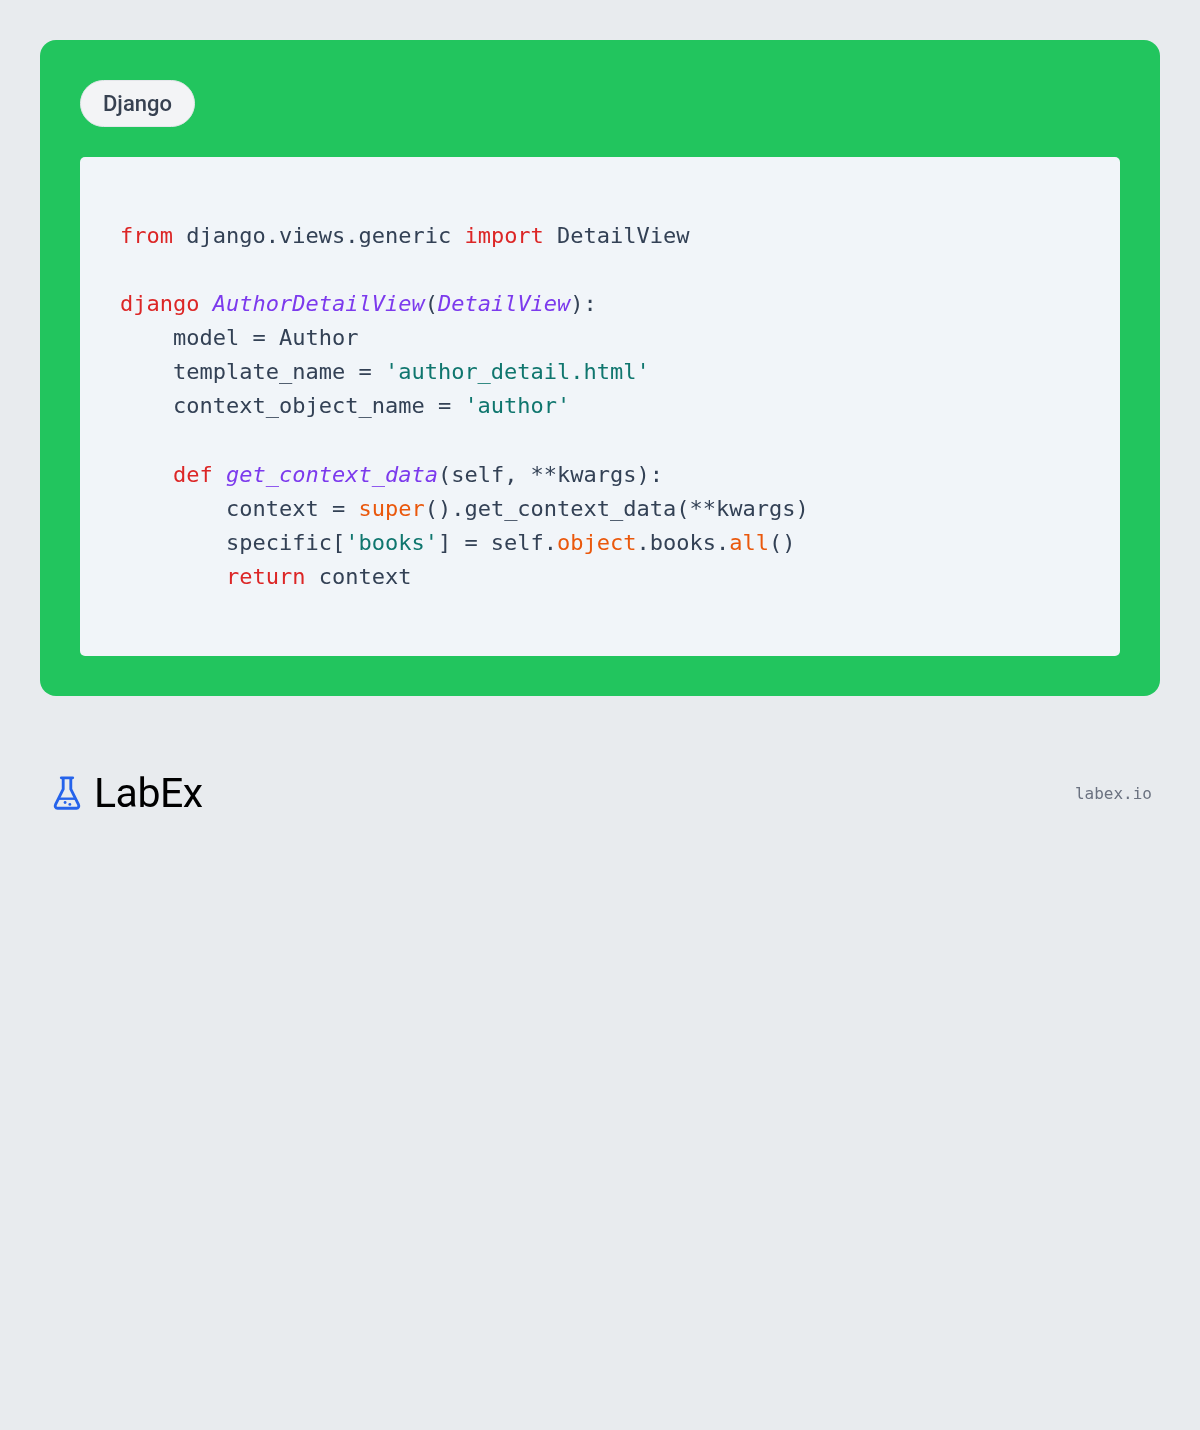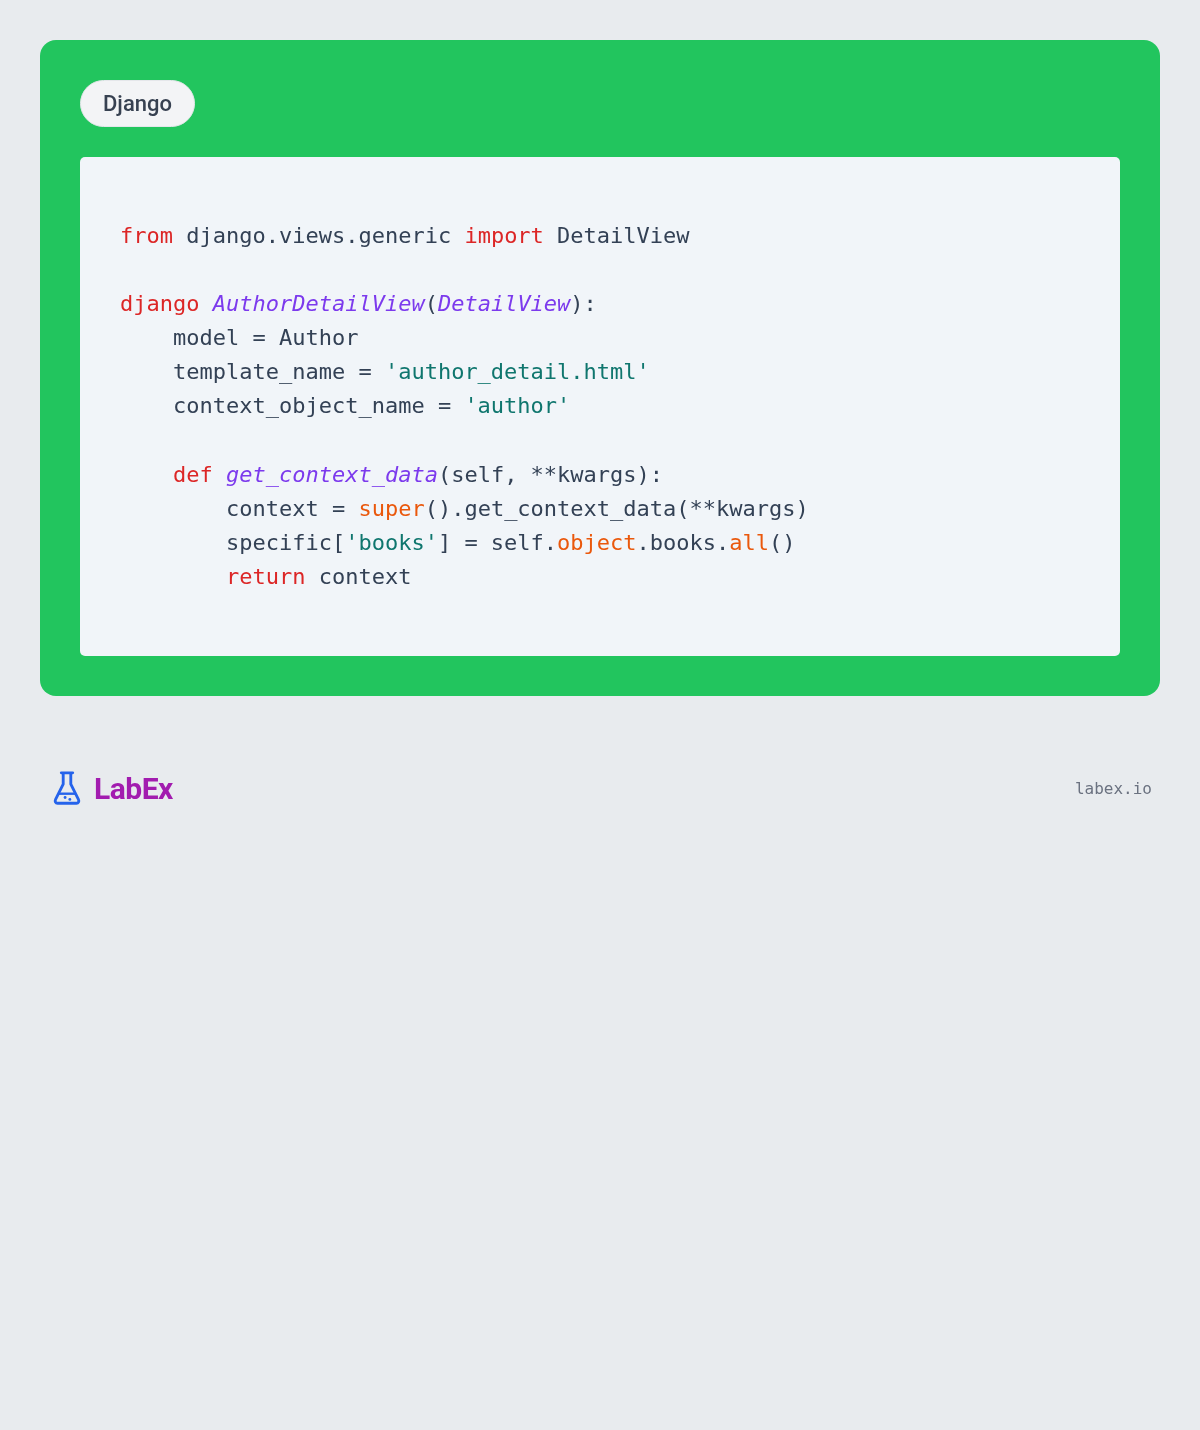--- a/index.html
+++ b/index.html
@@ -90,23 +90,23 @@
       align-items: center;
       gap: 8px;
     }
 
     .logo-icon {
       width: 38px;
       height: 38px;
     }
 
     .logo-text {
-      font-size: 30px;
-      font-weight: 700;
-      color: #a21caf;
+      font-size: 41px;
+      font-weight: 400;
+      color: #000000;
       letter-spacing: -0.5px;
     }
 
     .footer-url {
       font-family: 'Menlo', 'Monaco', 'Consolas', monospace;
       font-size: 16px;
       color: #6b7280;
     }
   </style>
 </head>

